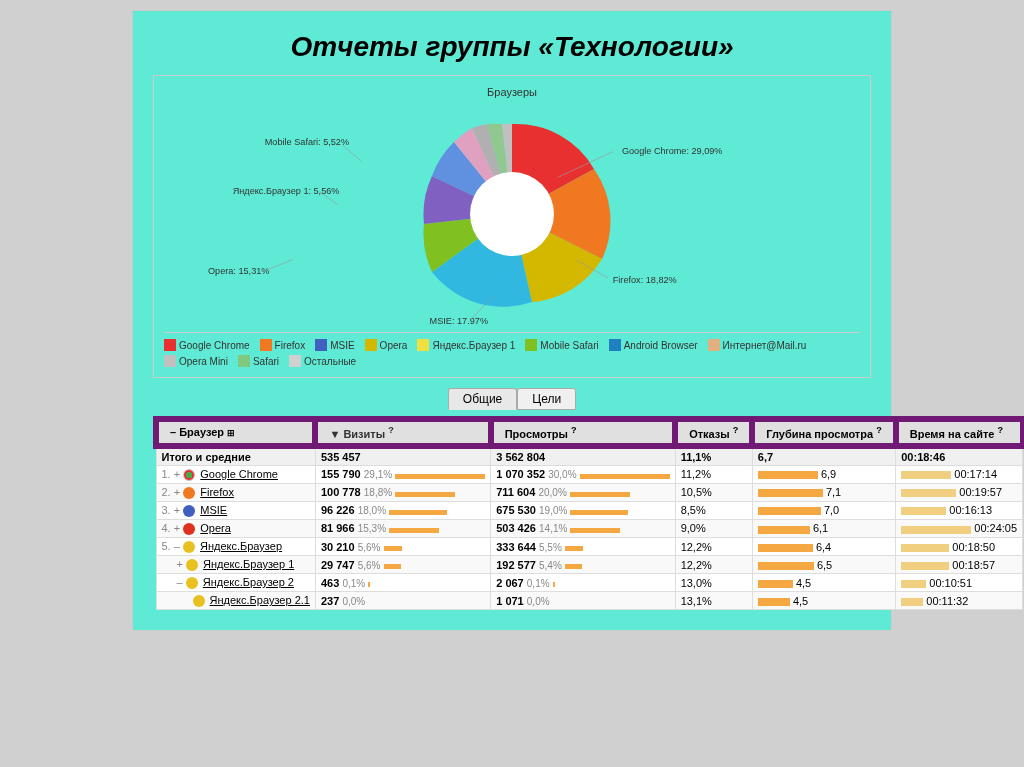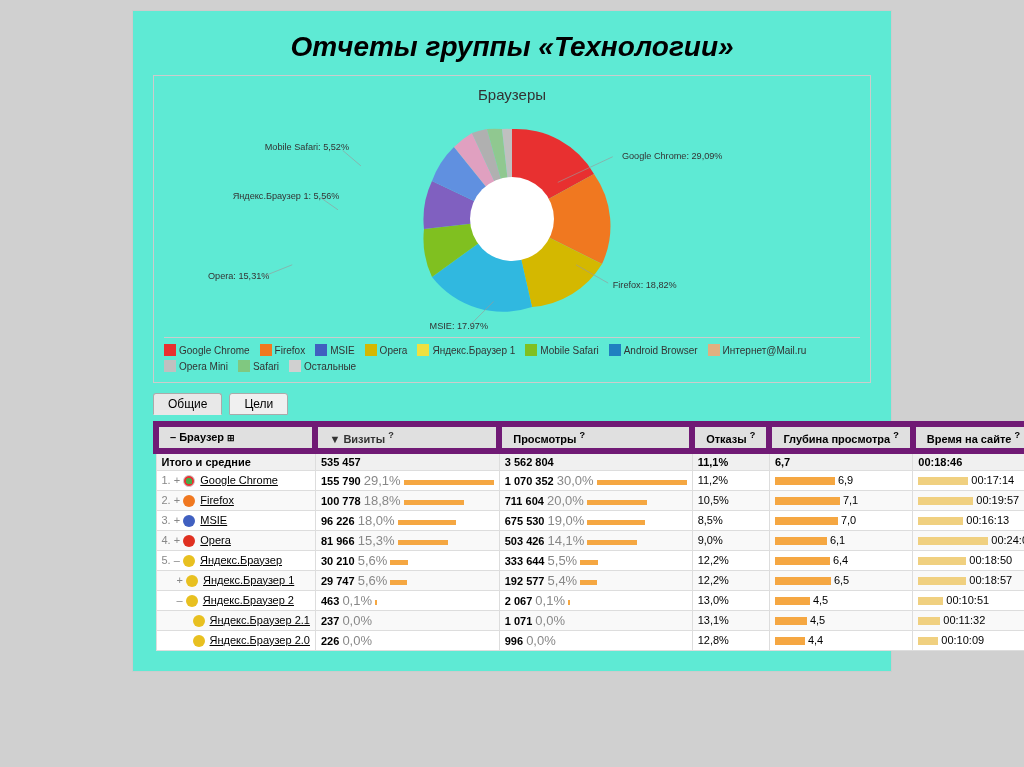--- a/index.html
+++ b/index.html
@@ -25,21 +25,21 @@
       margin-bottom: 12px;
       font-style: italic;
     }
     .chart-container {
       border: 1px solid #ccc;
       padding: 10px;
       margin-bottom: 10px;
     }
     .chart-title {
       text-align: center;
-      font-size: 15px;
+      font-size: 11px;
       margin-bottom: 6px;
       color: #333;
     }
     .chart-area {
       display: flex;
       justify-content: center;
       align-items: center;
       position: relative;
       height: 220px;
       margin-bottom: 8px;
@@ -73,22 +73,23 @@
       align-items: center;
       gap: 3px;
     }
     .legend-color {
       width: 12px;
       height: 12px;
       display: inline-block;
     }
     .tabs-area {
       display: flex;
-      gap: 7px;
+      gap: 0;
       margin-bottom: 6px;
+      justify-content: center;
     }
     .tab-btn {
       border: 1px solid #aaa;
       background: #f0f0f0;
       padding: 3px 14px;
       font-size: 12px;
       cursor: pointer;
       border-radius: 3px 3px 0 0;
     }
     .tab-btn.active {
@@ -130,21 +131,21 @@
       height: 12px;
       display: inline-block;
       border-radius: 50%;
       vertical-align: middle;
       margin-right: 2px;
     }
     .num-highlight {
       font-weight: bold;
     }
     .pct-text {
-      font-size: 13px;
+      font-size: 10px;
       color: #888;
     }
     .underline { text-decoration: underline; }
   </style>
 </head>
 <body>
 
 <div class="page-wrapper">
   <h1 class="page-title">Отчеты группы «Технологии»</h1>
 
@@ -442,34 +443,15 @@
         </td>
         <td>13,1%</td>
         <td>
           <div style="height:8px;background:#f5a742;width:32px;display:inline-block;vertical-align:middle;"></div> 4,5
         </td>
         <td>
           <div style="height:8px;background:#f0d080;width:22px;display:inline-block;vertical-align:middle;"></div> 00:11:32
         </td>
       </tr>
 
-      <tr class="row-odd">
-        <td style="padding-left:36px;">
-          <span class="browser-icon" style="background:#e8c020;"></span>
-          <span class="underline">Яндекс.Браузер 2.0</span>
-        </td>
-        <td>
-          <span class="num-highlight">226</span> <span class="pct-text">0,0%</span>
-        </td>
-        <td>
-          <span class="num-highlight">996</span> <span class="pct-text">0,0%</span>
-        </td>
-        <td>12,8%</td>
-        <td>
-          <div style="height:8px;background:#f5a742;width:30px;display:inline-block;vertical-align:middle;"></div> 4,4
-        </td>
-        <td>
-          <div style="height:8px;background:#f0d080;width:20px;display:inline-block;vertical-align:middle;"></div> 00:10:09
-        </td>
-      </tr>
     </tbody>
   </table>
 </div>
 
 </body></html>

